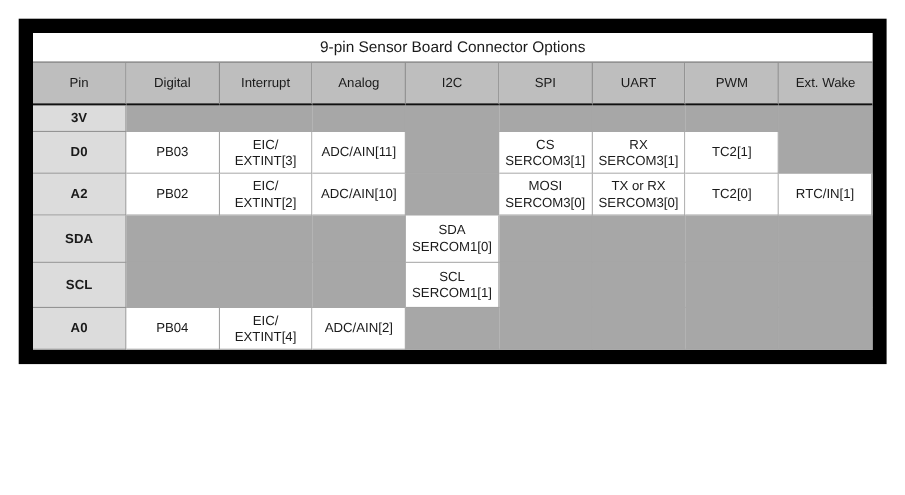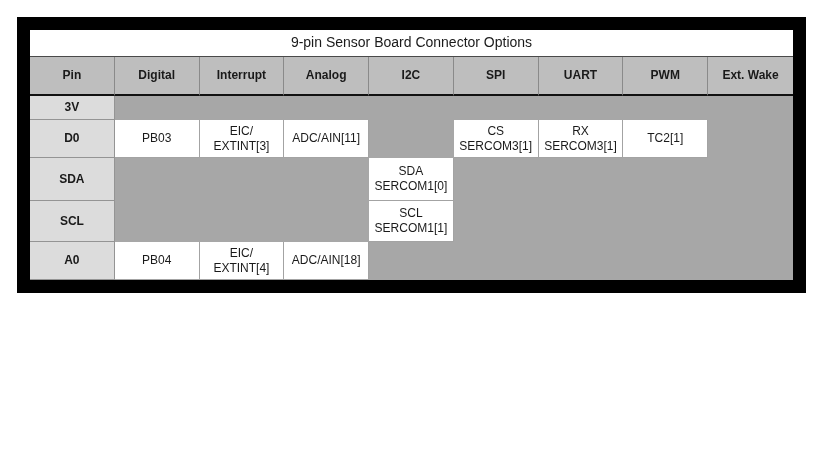--- a/index.html
+++ b/index.html
@@ -38,21 +38,21 @@
   }
   tr.title-row th{
     background:#ffffff;
     height:27px;
     font-size:14px;font-weight:400;
     border-bottom:1px solid var(--title-underline);
   }
   tr.header-row th{
     background:var(--header-bg);
     height:39px;
-    font-weight:700;
+    font-weight:400;
     border-right:1px solid var(--header-sep);
     border-bottom:2px solid var(--header-underline);
   }
   tr.header-row th:last-child{border-right:none;}
   tbody th.pin{
     background:var(--pin-bg);
     font-weight:700;
     border-right:1px solid var(--pin-border);
     border-bottom:1px solid var(--pin-border);
   }
@@ -109,20 +109,34 @@
 EXTINT[3]</td>
             <td class="filled">ADC/AIN[11]</td>
             <td class="filler"></td>
             <td class="filled">CS
 SERCOM3[1]</td>
             <td class="filled">RX
 SERCOM3[1]</td>
             <td class="filled">TC2[1]</td>
             <td class="filler"></td>
           </tr>
+          <tr style="height: 38px;">
+            <th class="pin">A2</th>
+            <td class="filled">PB02</td>
+            <td class="filled">EIC/
+EXTINT[2]</td>
+            <td class="filled">ADC/AIN[10]</td>
+            <td class="filler"></td>
+            <td class="filled">MOSI
+SERCOM3[0]</td>
+            <td class="filled">TX or RX
+SERCOM3[0]</td>
+            <td class="filled">TC2[0]</td>
+            <td class="filled">RTC/IN[1]</td>
+          </tr>
           <tr style="height: 43px;">
             <th class="pin">SDA</th>
             <td class="filler"></td>
             <td class="filler"></td>
             <td class="filler"></td>
             <td class="filled">SDA
 SERCOM1[0]</td>
             <td class="filler"></td>
             <td class="filler"></td>
             <td class="filler"></td>
@@ -138,21 +152,21 @@
             <td class="filler"></td>
             <td class="filler"></td>
             <td class="filler"></td>
             <td class="filler"></td>
           </tr>
           <tr style="height: 38px;">
             <th class="pin">A0</th>
             <td class="filled">PB04</td>
             <td class="filled">EIC/
 EXTINT[4]</td>
-            <td class="filled">ADC/AIN[18]</td>
+            <td class="filled">ADC/AIN[2]</td>
             <td class="filler"></td>
             <td class="filler"></td>
             <td class="filler"></td>
             <td class="filler"></td>
             <td class="filler"></td>
           </tr>
         </tbody>
     </table>
   </div>
 </div>

